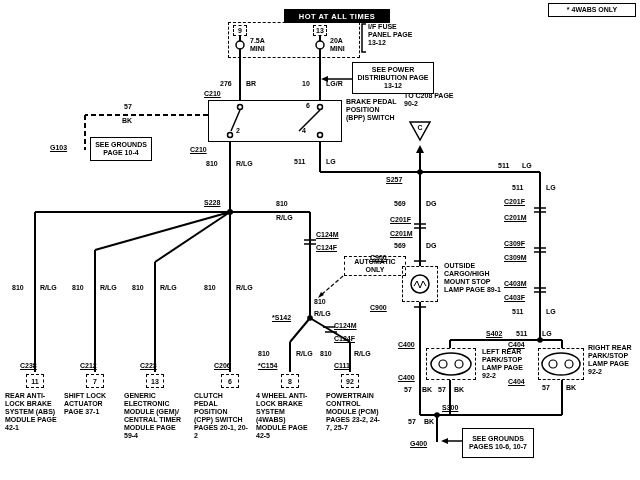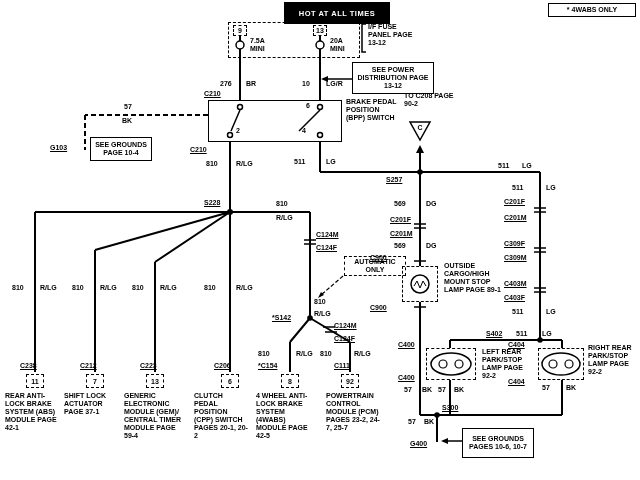--- a/index.html
+++ b/index.html
@@ -82,21 +82,21 @@
       <circle cx="443" cy="364" r="4" stroke-width="1.2"></circle>
         <circle cx="459" cy="364" r="4" stroke-width="1.2"></circle>
     </g>
     <g fill="#fff" stroke="#000" stroke-width="1.5">
       <ellipse cx="561" cy="364" rx="19" ry="11"></ellipse>
       <circle cx="553" cy="364" r="4" stroke-width="1.2"></circle>
         <circle cx="569" cy="364" r="4" stroke-width="1.2"></circle>
     </g>
   </svg>
 
-  <div class="hot" style="left:284px;top:2px;width:106px;height:22px">HOT AT ALL TIMES</div>
+  <div class="hot" style="left:284px;top:9px;width:106px;height:14px">HOT AT ALL TIMES</div>
   <div class="box" style="left:548px;top:3px;width:88px;height:14px">* 4WABS ONLY</div>
 
   <div class="dash" style="left:228px;top:22px;width:132px;height:36px"></div>
   <div class="pin" style="left:233px;top:25px;width:14px;height:11px">9</div>
   <div class="pin" style="left:313px;top:25px;width:14px;height:11px">13</div>
   <div class="lbl wrap" style="left:250px;top:37px;width:28px">7.5A MINI</div>
   <div class="lbl wrap" style="left:330px;top:37px;width:28px">20A MINI</div>
   <div class="lbl wrap" style="left:368px;top:23px;width:46px">I/F FUSE PANEL PAGE 13-12</div>
   <div class="box wrap" style="left:352px;top:62px;width:82px;height:32px">SEE POWER DISTRIBUTION PAGE 13-12</div>
 

